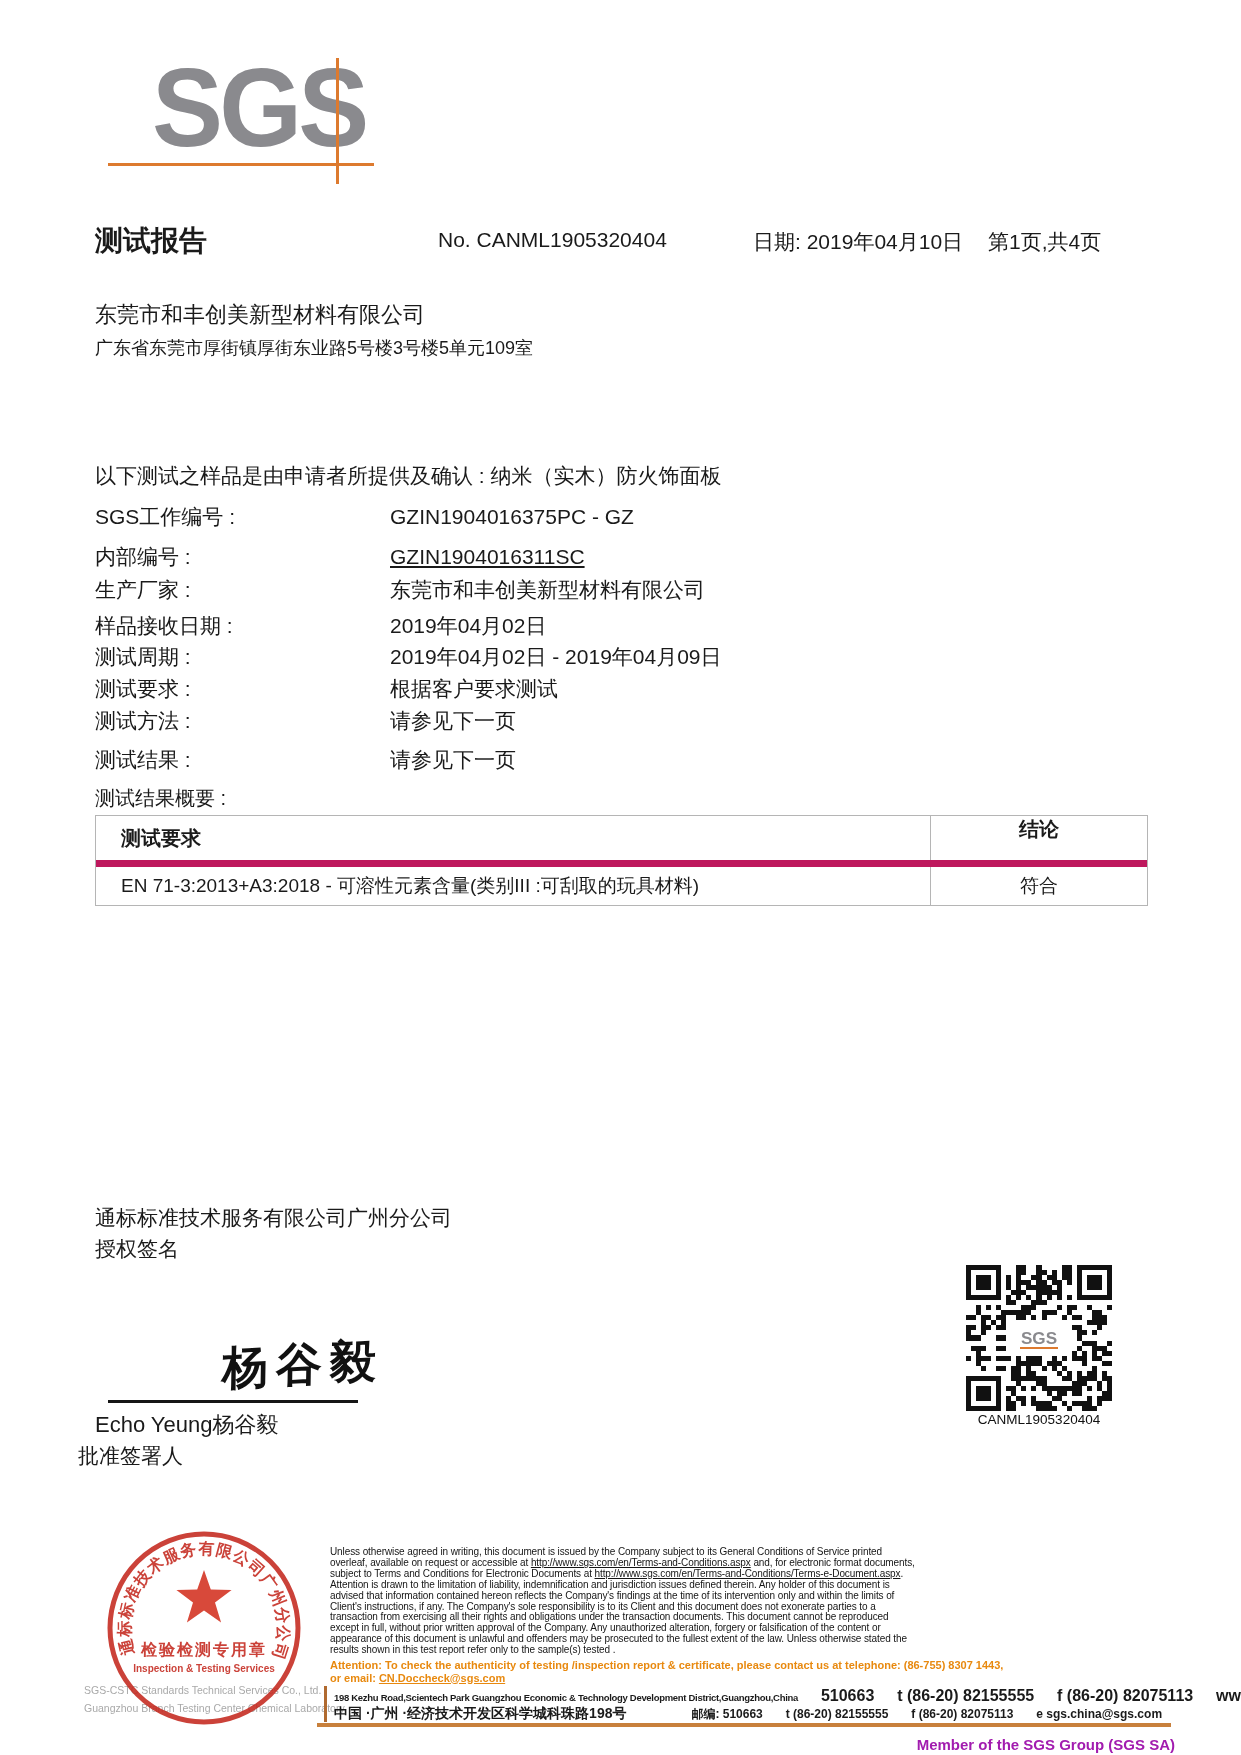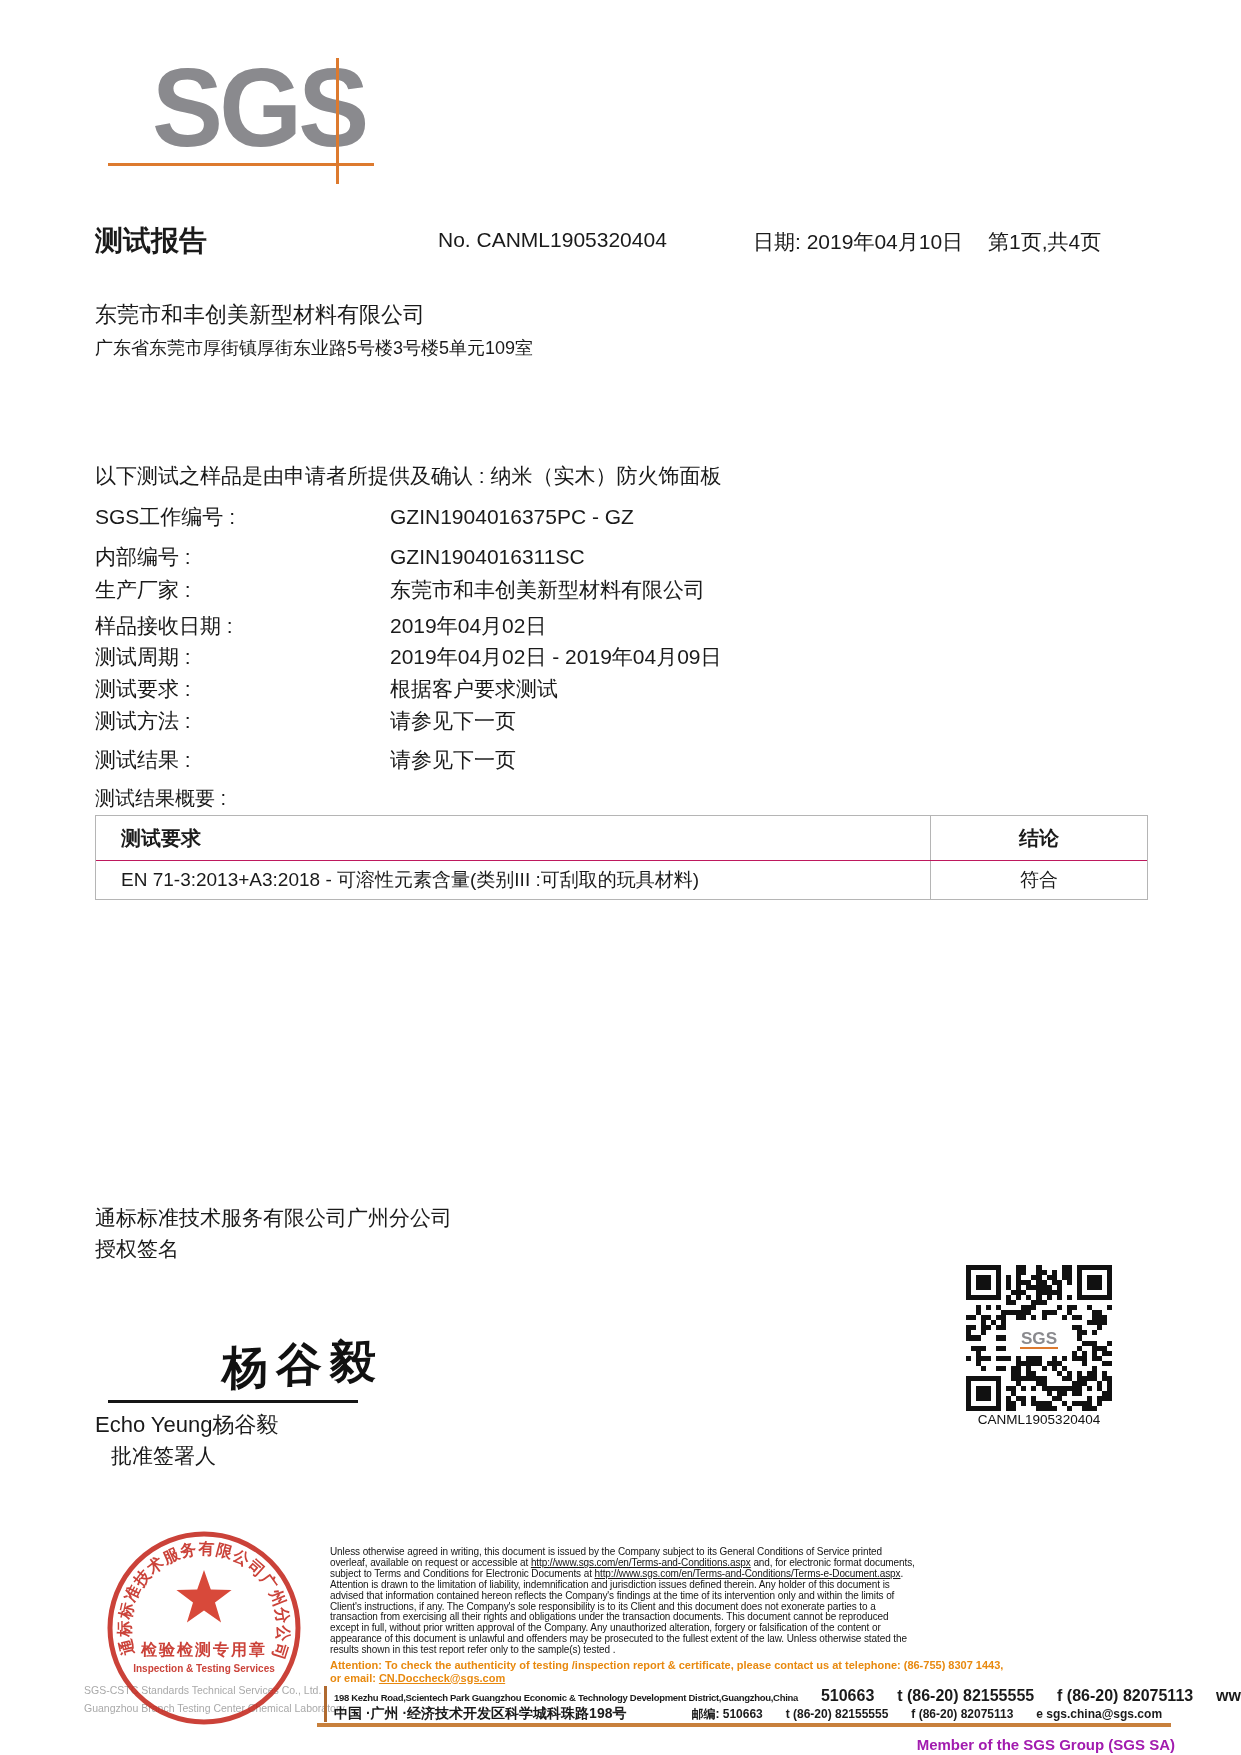--- a/index.html
+++ b/index.html
@@ -19,32 +19,32 @@
   .applicant-addr{position:absolute;left:95px;top:336px;font-size:18px;}
   .replace-line{position:absolute;left:95px;top:418px;font-size:23px;font-weight:bold;}
   .sample-line{position:absolute;left:95px;top:462px;font-size:21px;}
   
   #details{position:absolute;left:95px;top:503px;width:1000px;}
   .detail-row{position:absolute;left:0;white-space:nowrap;font-size:21px;}
   .detail-label{display:inline-block;width:295px;}
   
   .summary-heading{position:absolute;left:95px;top:785px;font-size:20px;}
   .sum-table{position:absolute;left:95px;top:815px;width:1051px;border:1px solid #b5b5b5;}
-  .sum-head{display:flex;border-bottom:1px solid #be185d;height:44px;align-items:center;font-weight:bold;font-size:20px;}
+  .sum-head{display:flex;border-bottom:7px solid #be185d;height:44px;align-items:flex-start;font-weight:bold;font-size:20px;}
   .sum-row{display:flex;height:38px;align-items:center;font-size:19px;}
   .col-req{width:835px;padding-left:25px;box-sizing:border-box;border-right:1px solid #b5b5b5;height:100%;display:flex;align-items:center;}
   .col-con{flex:1;text-align:center;}
   
   .sig-company{position:absolute;left:95px;top:1204px;font-size:21px;}
   .sig-auth{position:absolute;left:95px;top:1235px;font-size:21px;}
   .sig-hand{position:absolute;left:222px;top:1334px;font-size:46px;font-weight:bold;
             transform:rotate(-3deg) skewX(-4deg);letter-spacing:8px;color:#111;}
   .sig-line{position:absolute;left:108px;top:1400px;width:250px;height:3px;background:#161616;}
   .sig-name{position:absolute;left:95px;top:1410px;font-size:22px;}
-  .sig-title{position:absolute;left:111px;top:1442px;font-size:21px;}
+  .sig-title{position:absolute;left:78px;top:1442px;font-size:21px;}
   
   .qr-box{position:absolute;left:966px;top:1265px;width:146px;height:146px;}
   .qr-caption{position:absolute;left:956px;top:1412px;width:166px;text-align:center;font-size:13.5px;color:#111;}
   
   .gray-co1{position:absolute;left:84px;top:1684px;font-size:10.5px;color:#a9a9a9;white-space:nowrap;}
   .gray-co2{position:absolute;left:84px;top:1702px;font-size:10.5px;color:#a9a9a9;white-space:nowrap;}
   #disclaimer{position:absolute;left:330px;top:1547px;width:770px;font-size:10px;line-height:10.9px;
               color:#151515;letter-spacing:-0.1px;}
   #disclaimer .dl{white-space:nowrap;}
   #attention{position:absolute;left:330px;top:1659px;font-size:11px;line-height:12.5px;font-weight:bold;
@@ -78,21 +78,21 @@
   <div class="report-date">日期: 2019年04月10日</div>
   <div class="report-page">第1页,共4页</div>
 
   <div class="applicant-name">东莞市和丰创美新型材料有限公司</div>
   <div class="applicant-addr">广东省东莞市厚街镇厚街东业路5号楼3号楼5单元109室</div>
 
   <div class="sample-line">以下测试之样品是由申请者所提供及确认 : 纳米（实木）防火饰面板</div>
 
   <div id="details">
       <div class="detail-row" style="top: 0px;"><span class="detail-label">SGS工作编号 :</span><span>GZIN1904016375PC - GZ</span></div>
-      <div class="detail-row" style="top: 40px;"><span class="detail-label">内部编号 :</span><span>GZIN1904016311SC</span></div>
+      <div class="detail-row" style="top: 40px; text-decoration: underline;"><span class="detail-label">内部编号 :</span><span>GZIN1904016311SC</span></div>
       <div class="detail-row" style="top: 73px;"><span class="detail-label">生产厂家 :</span><span>东莞市和丰创美新型材料有限公司</span></div>
       <div class="detail-row" style="top: 109px;"><span class="detail-label">样品接收日期 :</span><span>2019年04月02日</span></div>
       <div class="detail-row" style="top: 140px;"><span class="detail-label">测试周期 :</span><span>2019年04月02日 - 2019年04月09日</span></div>
       <div class="detail-row" style="top: 172px;"><span class="detail-label">测试要求 :</span><span>根据客户要求测试</span></div>
       <div class="detail-row" style="top: 204px;"><span class="detail-label">测试方法 :</span><span>请参见下一页</span></div>
       <div class="detail-row" style="top: 243px;"><span class="detail-label">测试结果 :</span><span>请参见下一页</span></div>
     </div>
 
   <div class="summary-heading">测试结果概要 :</div>
   <div class="sum-table">

